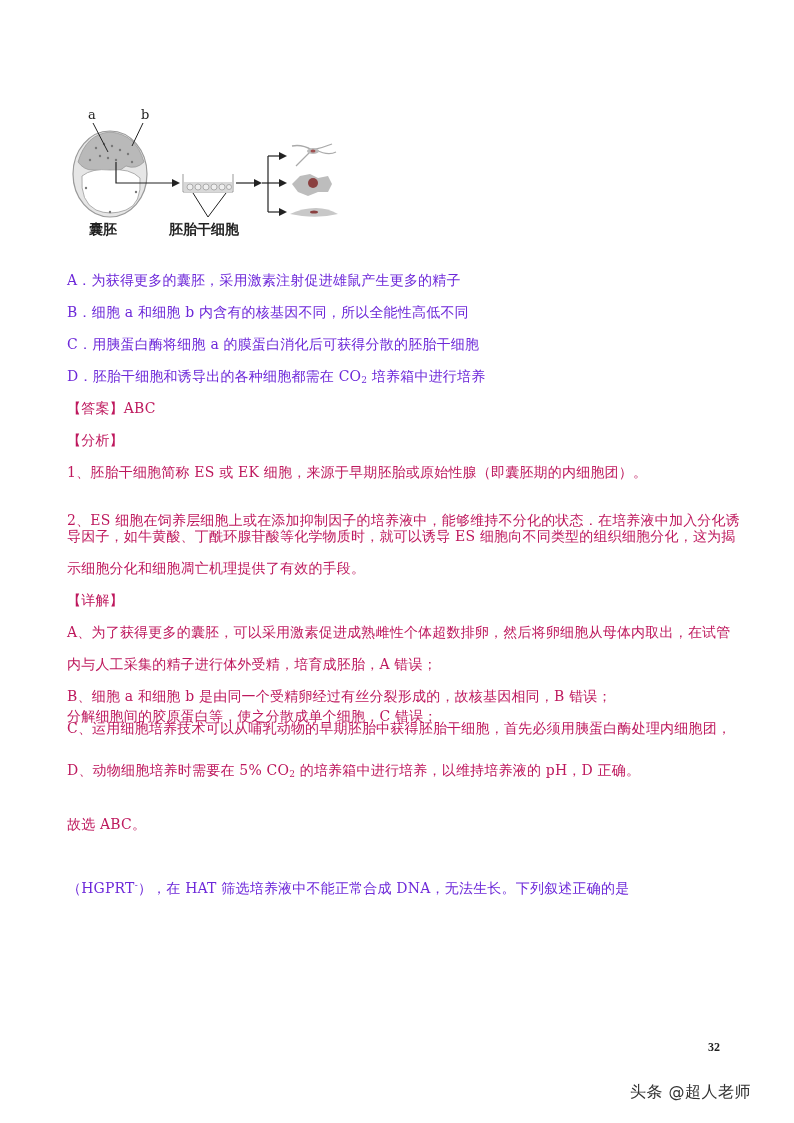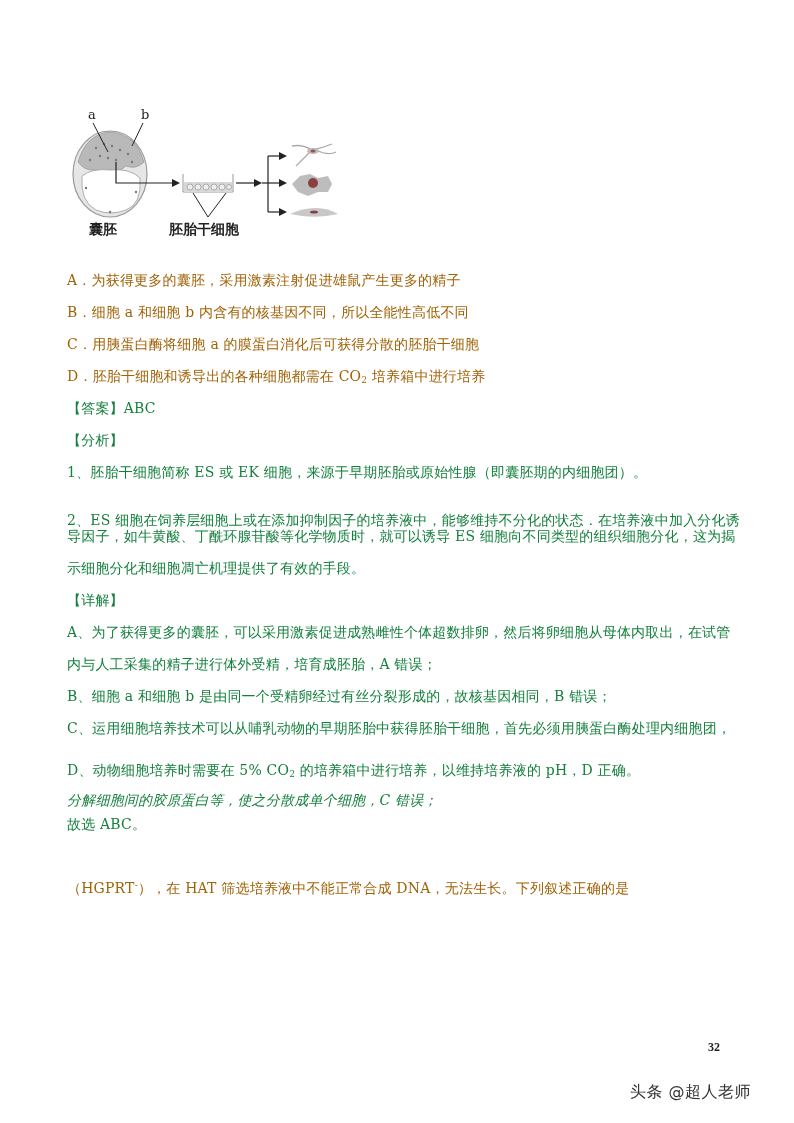--- a/index.html
+++ b/index.html
@@ -7,22 +7,22 @@
     width: 794px; height: 1123px; position: relative; overflow: hidden;
     font-family: "DejaVu Serif", "Liberation Serif", serif;
     color: #222;
   }
   .page { position: absolute; left: 0; top: 0; width: 794px; height: 1123px; }
   .figure { position: absolute; left: 66px; top: 104px; width: 300px; height: 140px; }
   .line {
     position: absolute; left: 67px; font-size: 14px; line-height: 20px;
     white-space: nowrap; letter-spacing: 0.2px;
   }
-  .red { color: #15803d; }
-  .black { color: #a16207; }
+  .red { color: #be185d; }
+  .black { color: #6d28d9; }
   sub { font-size: 9px; vertical-align: -2px; line-height: 0; }
   sup { font-size: 9px; vertical-align: 5px; line-height: 0; }
   .page-num {
     position: absolute; left: 708px; top: 1040px; font-size: 12px; font-weight: bold;
     font-family: "Liberation Serif", serif; color: #222;
   }
   .watermark {
     position: absolute; left: 630px; top: 1082px; font-size: 16px; color: #333;
     font-family: "DejaVu Sans", "Liberation Sans", sans-serif; letter-spacing: 0.5px;
     text-shadow: 0 0 2px #fff, 0 0 3px #fff;
@@ -136,21 +136,21 @@
   <div class="line red" style="top:462px;">1、胚胎干细胞简称 ES 或 EK 细胞，来源于早期胚胎或原始性腺（即囊胚期的内细胞团）。</div>
   <div class="line red" style="top:494px;margin-top:16px;">2、ES 细胞在饲养层细胞上或在添加抑制因子的培养液中，能够维持不分化的状态．在培养液中加入分化诱</div>
   <div class="line red" style="top:526px;">导因子，如牛黄酸、丁酰环腺苷酸等化学物质时，就可以诱导 ES 细胞向不同类型的组织细胞分化，这为揭</div>
   <div class="line red" style="top:558px;">示细胞分化和细胞凋亡机理提供了有效的手段。</div>
 
   <div class="line red" style="top:590px;">【详解】</div>
   <div class="line red" style="top:622px;">A、为了获得更多的囊胚，可以采用激素促进成熟雌性个体超数排卵，然后将卵细胞从母体内取出，在试管</div>
   <div class="line red" style="top:654px;">内与人工采集的精子进行体外受精，培育成胚胎，A 错误；</div>
   <div class="line red" style="top:686px;">B、细胞 a 和细胞 b 是由同一个受精卵经过有丝分裂形成的，故核基因相同，B 错误；</div>
   <div class="line red" style="top:718px;">C、运用细胞培养技术可以从哺乳动物的早期胚胎中获得胚胎干细胞，首先必须用胰蛋白酶处理内细胞团，</div>
-  <div class="line red" style="top:790px;font-style:italic;">分解细胞间的胶原蛋白等，使之分散成单个细胞，C 错误；</div>
+  <div class="line red" style="top:706px;">分解细胞间的胶原蛋白等，使之分散成单个细胞，C 错误；</div>
   <div class="line red" style="top:760px;">
     <span>D、动物细胞培养时需要在 5% CO</span><sub>2</sub><span> 的培养箱中进行培养，以维持培养液的 pH，D 正确。</span>
   </div>
   <div class="line red" style="top:814px;">故选 ABC。</div>
 
   <div class="line black" style="top:878px;">
     <span>（HGPRT</span><sup>-</sup><span>），在 HAT 筛选培养液中不能正常合成 DNA，无法生长。下列叙述正确的是</span>
   </div>
 
   <div class="page-num">32</div>

